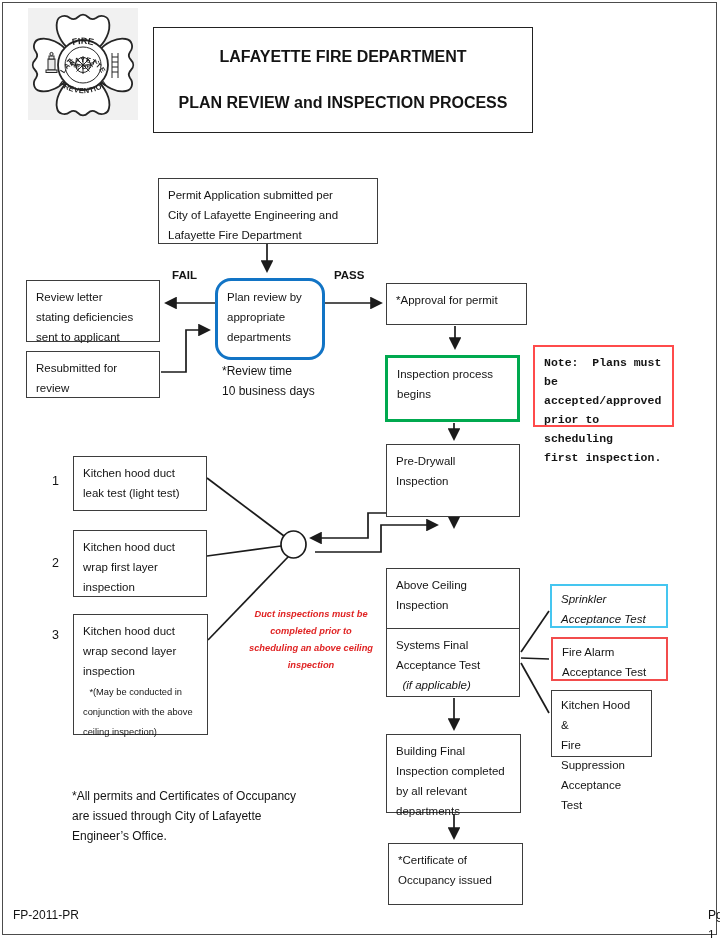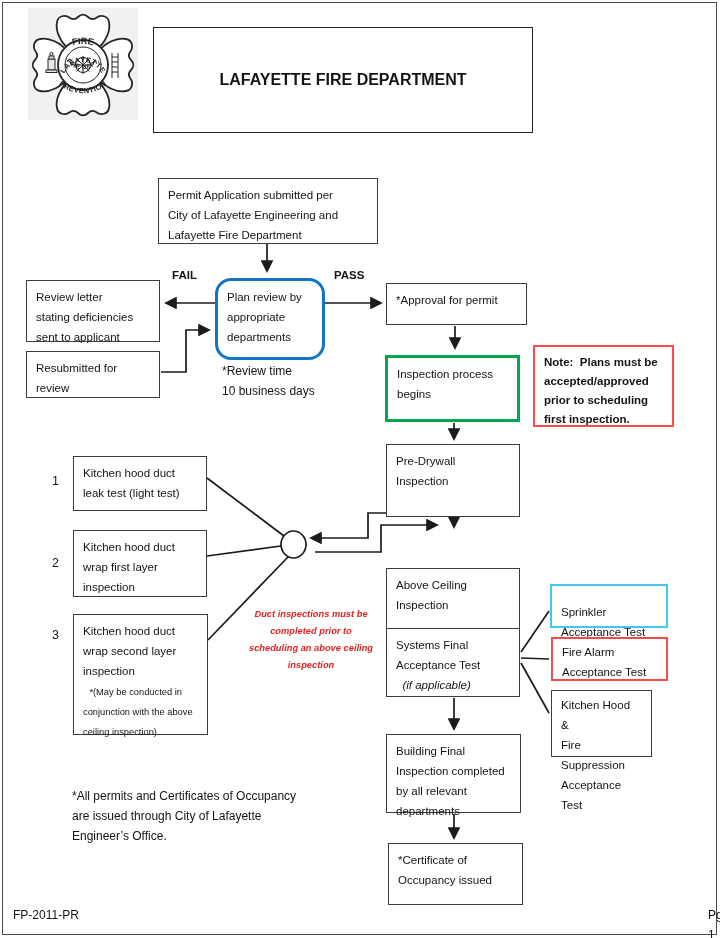--- a/index.html
+++ b/index.html
@@ -7,21 +7,21 @@
        font-family:"Liberation Sans", sans-serif;color:#141414;}
   .page-border{position:absolute;left:2px;top:2px;width:713px;height:931px;
        border:1.6px solid #4c4c4c;z-index:0;}
   #wires{position:absolute;left:0;top:0;z-index:1;}
   .abs{position:absolute;}
   .box{position:absolute;background:#fff;border:1.6px solid #3d3d3d;
        font-size:11.5px;line-height:20px;padding:6px 8px 4px 9px;
        white-space:pre-wrap;z-index:2;box-sizing:border-box;}
   .box.blue{border:3.4px solid #1274c5;}
   .box.green{border:3.2px solid #00a94f;}
-  .box.rednote{border:2.4px solid #ff4b4b;font-weight:bold;}
+  .box.rednote{border:2.4px solid #ff4b4b;font-weight:bold;font-family:Liberation Mono, monospace;}
   .box.cyan{border:2.2px solid #45c6f0;}
   .box.redline{border:2.2px solid #f24c4c;}
   .titlebox{position:absolute;left:153px;top:27px;width:380px;height:106px;
        border:1.8px solid #222;display:flex;flex-direction:column;
        justify-content:space-around;align-items:center;z-index:2;
        font-weight:bold;font-size:16px;box-sizing:border-box;padding:6px 0;}
   .flowlabel{position:absolute;font-weight:bold;font-size:11.5px;z-index:2;}
   .numlabel{position:absolute;font-size:12.5px;z-index:2;}
   .smallnote{font-size:9.3px;line-height:16.5px;white-space:pre-wrap;}
   .ductnote{position:absolute;left:236px;top:606px;width:150px;text-align:center;
@@ -105,20 +105,21 @@
   <g fill="#1c1c1c" font-family="Liberation Sans, sans-serif" font-weight="bold" text-anchor="middle">
     <text font-size="9"><textPath href="#arcFire" startOffset="50%">FIRE</textPath></text>
     <text font-size="7.2" letter-spacing="0.6"><textPath href="#arcLaf" startOffset="50%">LAFAYETTE</textPath></text>
     <text font-size="6.4" letter-spacing="0.4"><textPath href="#arcDept" startOffset="50%">FIRE DEPT.</textPath></text>
     <text font-size="7.4" letter-spacing="0.4"><textPath href="#arcPrev" startOffset="50%">PREVENTION</textPath></text>
   </g>
 </svg>
 
 <div class="titlebox">
   <div>LAFAYETTE FIRE DEPARTMENT</div>
+  <div>PLAN REVIEW and INSPECTION PROCESS</div>
 </div>
 
 <div class="box" style="left:158px;top:178px;width:220px;height:66px;">Permit Application submitted per
 City of Lafayette Engineering and
 Lafayette Fire Department</div>
 
 <div class="flowlabel" style="left:172px;top:269px;">FAIL</div>
 <div class="flowlabel" style="left:334px;top:269px;">PASS</div>
 
 <div class="box" style="left:26px;top:280px;width:134px;height:62px;">Review letter
@@ -156,21 +157,21 @@
   <span class="italic">(if applicable)</span></div>
 
 <div class="box" style="left:386px;top:734px;width:135px;height:79px;">Building Final
 Inspection completed
 by all relevant
 departments</div>
 
 <div class="box" style="left:388px;top:843px;width:135px;height:62px;">*Certificate of
 Occupancy issued</div>
 
-<div class="box cyan" style="left:550px;top:584px;width:118px;height:44px;padding-top:16px;">Sprinkler
+<div class="box cyan" style="left:550px;top:584px;width:118px;height:44px;padding-top:3px;font-style:italic;">Sprinkler
 Acceptance Test</div>
 
 <div class="box redline" style="left:551px;top:637px;width:117px;height:44px;padding-top:3px;">Fire Alarm
 Acceptance Test</div>
 
 <div class="box" style="left:551px;top:690px;width:101px;height:67px;padding-top:4px;">Kitchen Hood  &amp;
 Fire Suppression
 Acceptance Test</div>
 
 <div class="numlabel" style="left:52px;top:474px;">1</div>

